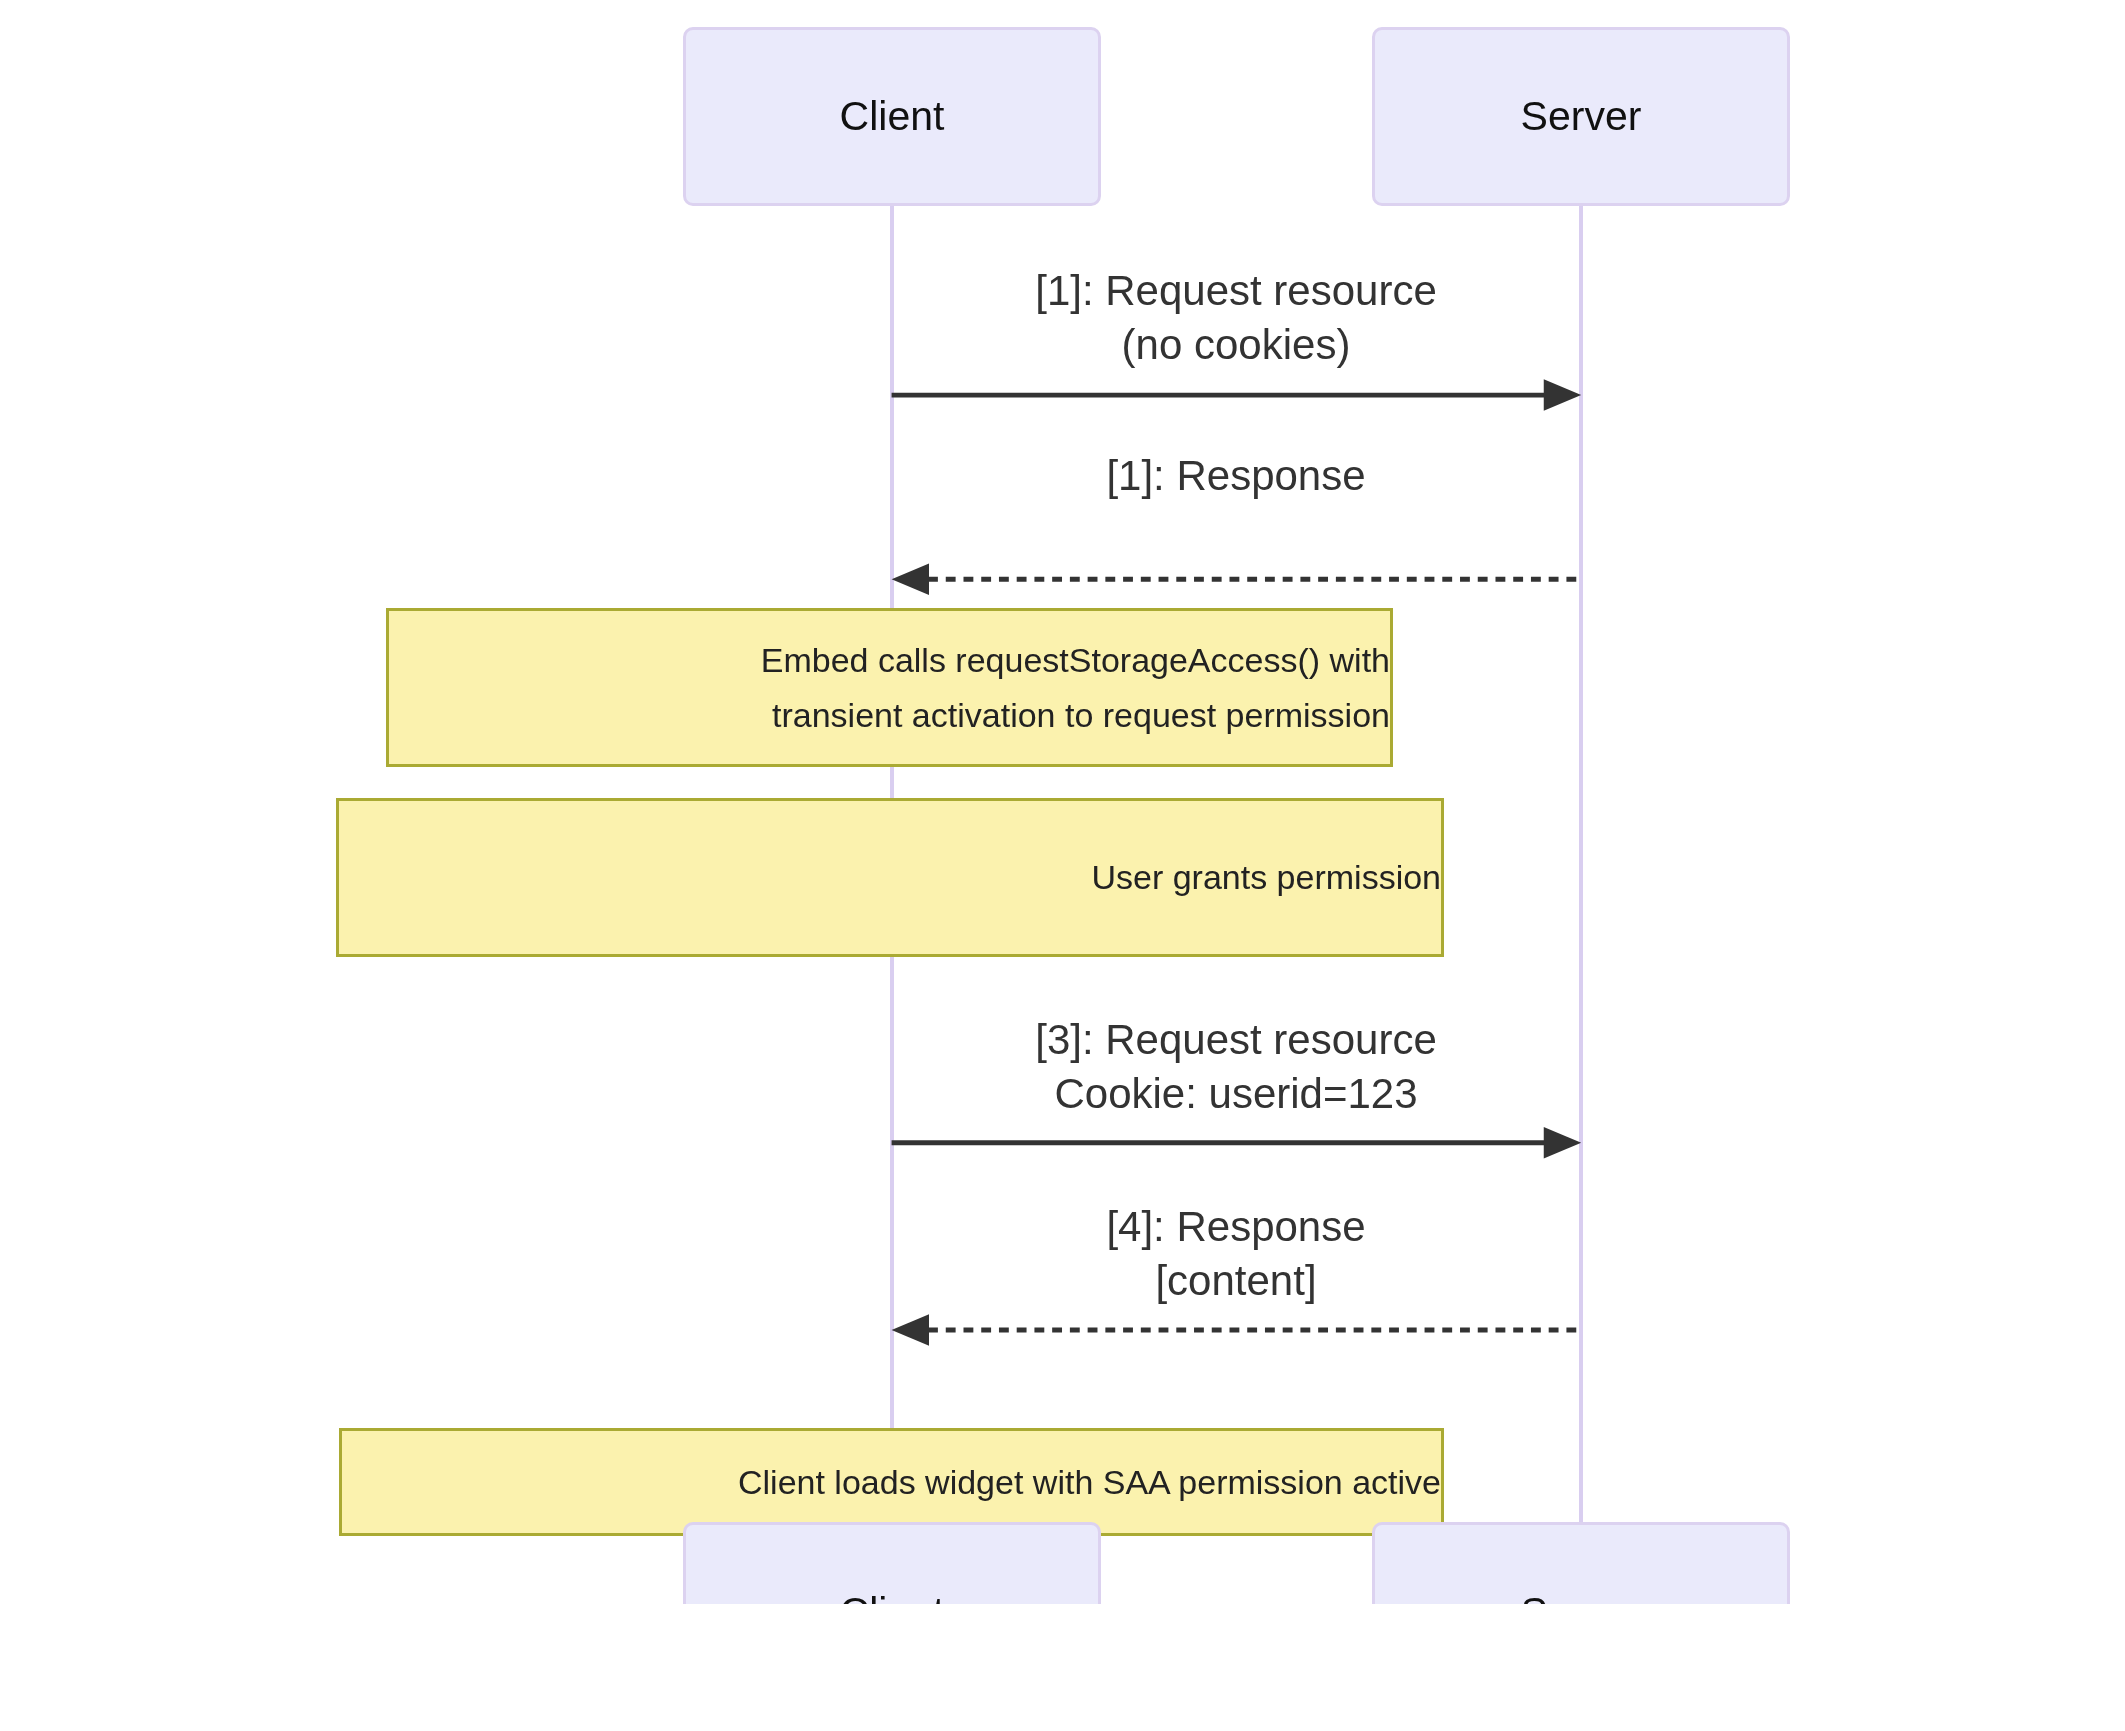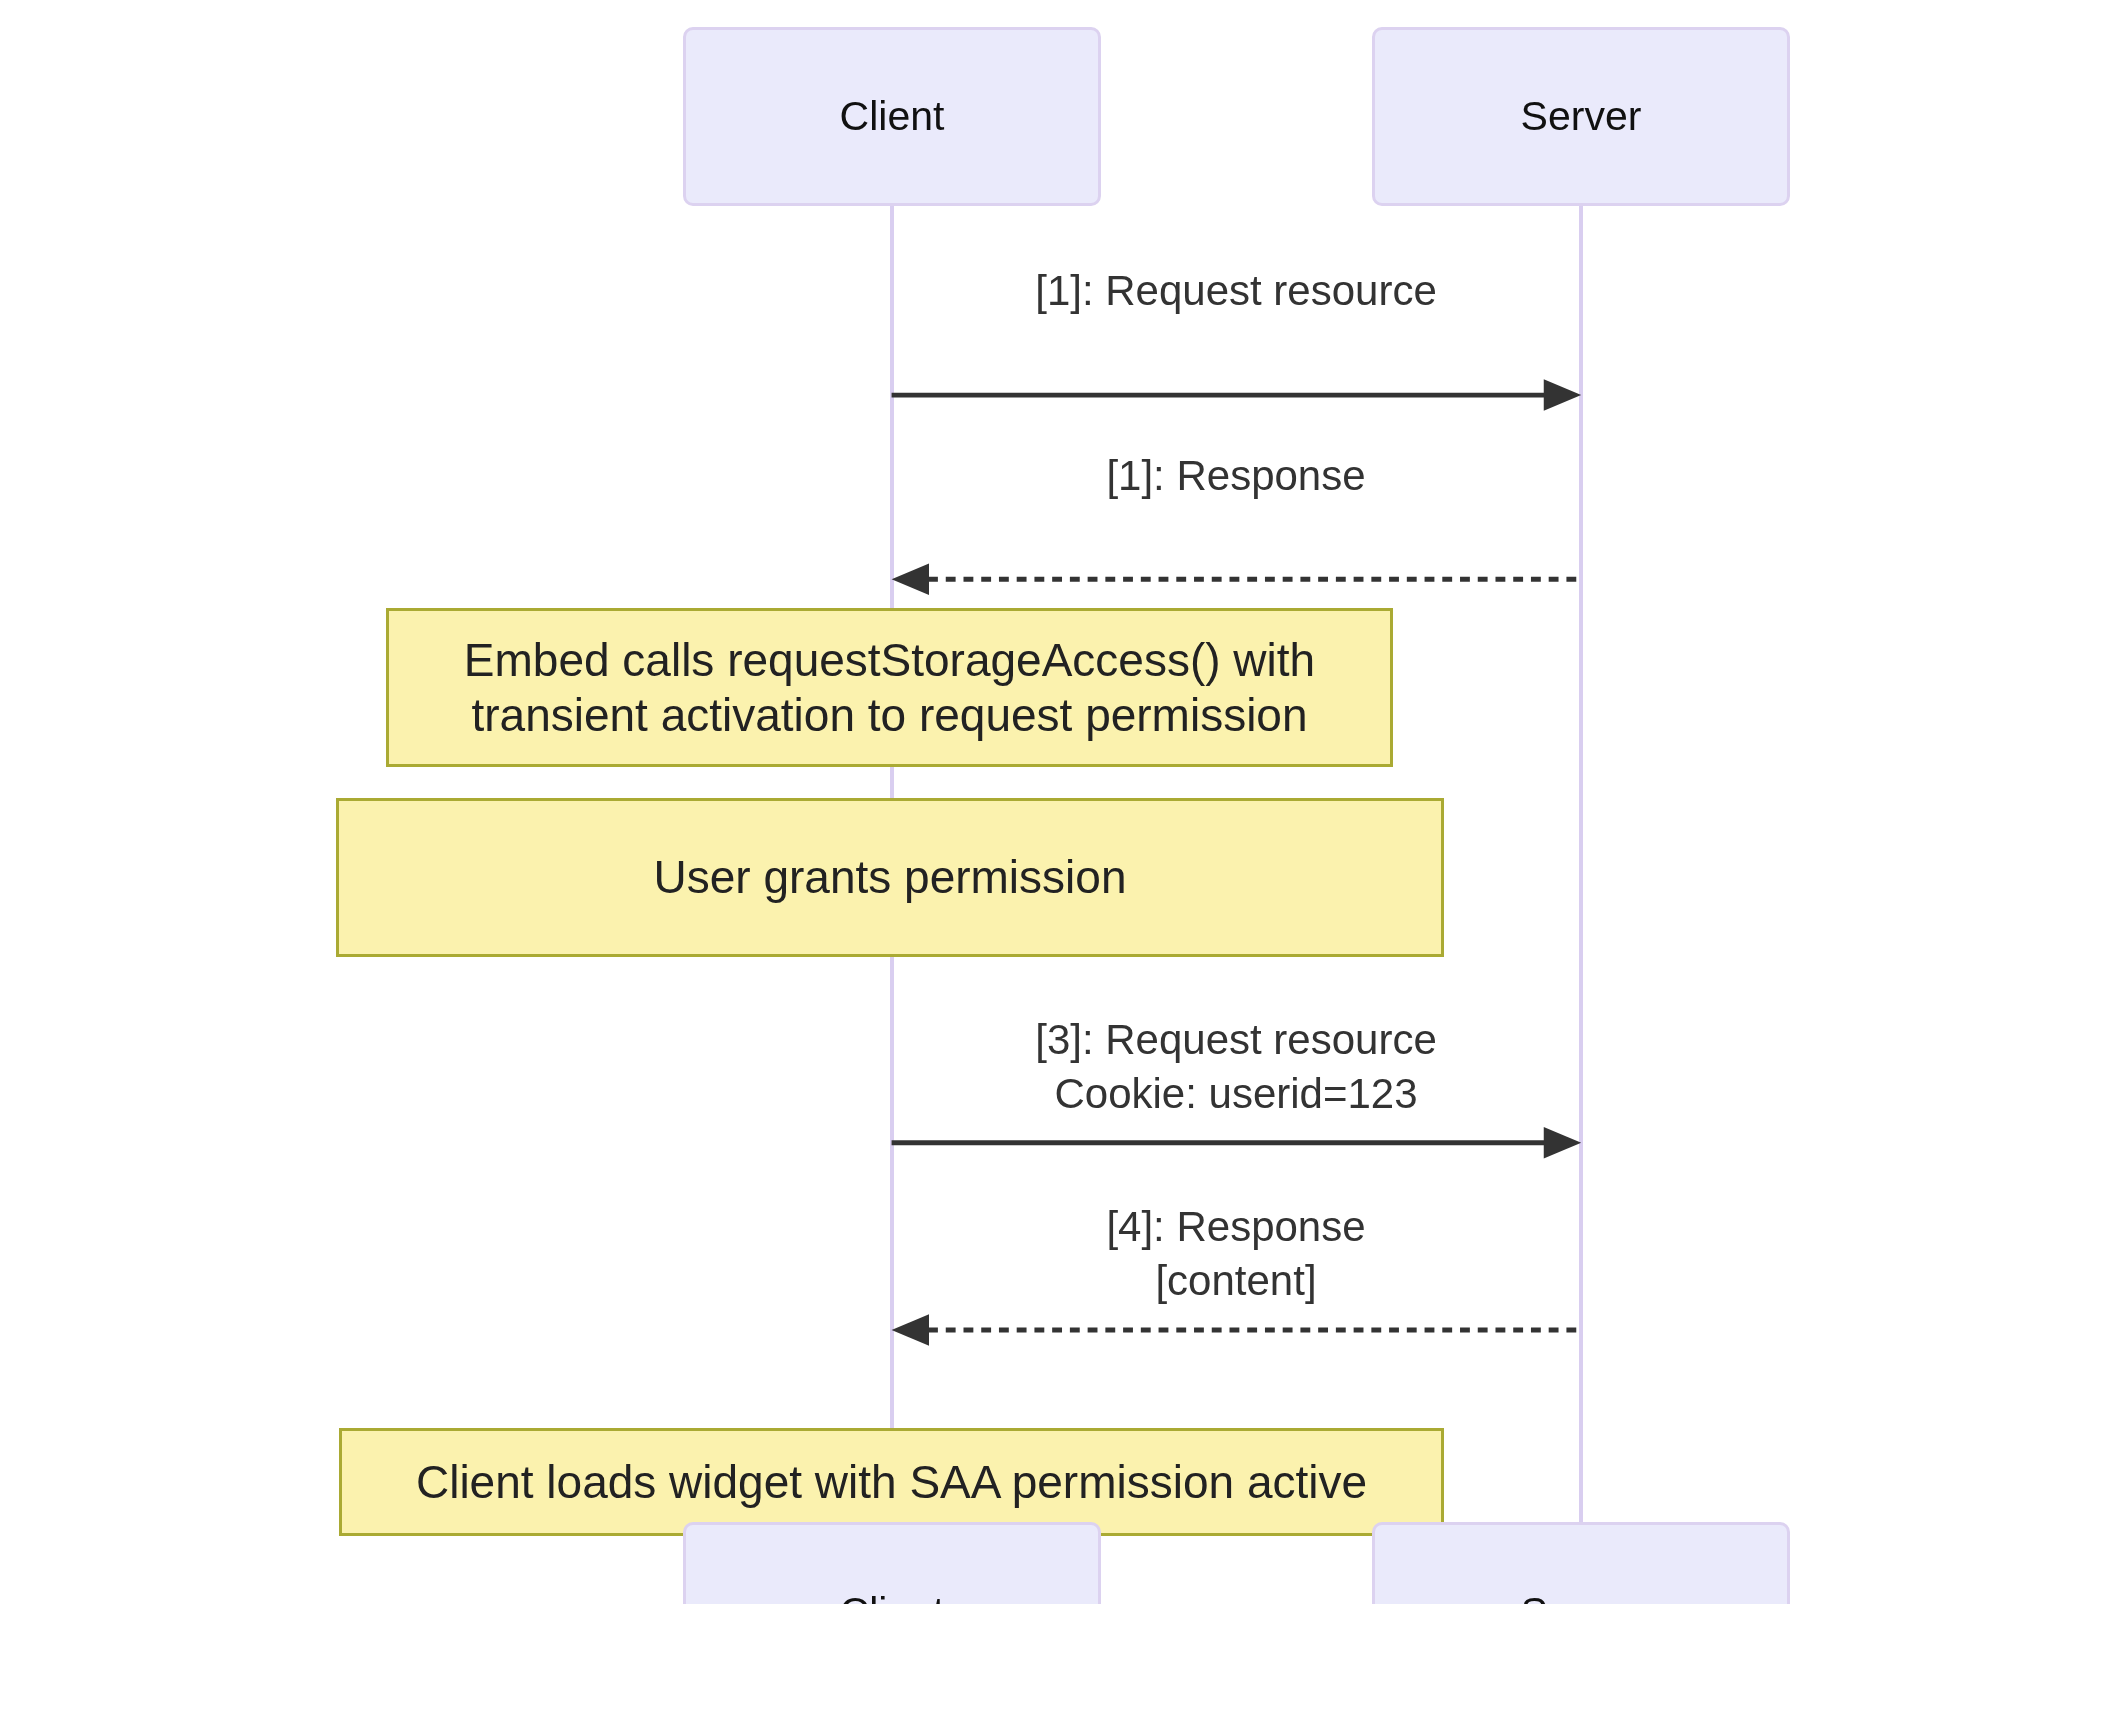--- a/index.html
+++ b/index.html
@@ -59,24 +59,24 @@
   .msg-3 { top: 1013px; }
   .msg-4 { top: 1200px; }
 
   .note {
     position: absolute;
     background: #fbf2ae;
     border: 3.9px solid #aaaa33;
     box-sizing: border-box;
     display: flex;
     flex-direction: column;
-    align-items: center;
+    align-items: flex-end;
     justify-content: center;
     text-align: center;
-    font-size: 46px;
+    font-size: 34px;
     line-height: 55px;
     color: #222222;
   }
   .note-1 { left: 386px; top: 608px;  width: 1007px; height: 159px; }
   .note-2 { left: 336px; top: 798px;  width: 1108px; height: 159px; }
   .note-3 { left: 339px; top: 1428px; width: 1105px; height: 108px; }
 
   svg.arrows {
     position: absolute;
     left: 0;
@@ -113,20 +113,21 @@
 
   <div class="actor-box actor-top-client">
     <span>Client</span>
   </div>
   <div class="actor-box actor-top-server">
     <span>Server</span>
   </div>
 
   <div class="msg msg-1">
     <span class="msg-line">[1]: Request resource</span>
+    <span class="msg-line">(no cookies)</span>
   </div>
   <div class="msg msg-2">
     <span class="msg-line">[1]: Response</span>
   </div>
   <div class="msg msg-3">
     <span class="msg-line">[3]: Request resource</span>
     <span class="msg-line">Cookie: userid=123</span>
   </div>
   <div class="msg msg-4">
     <span class="msg-line">[4]: Response</span>

